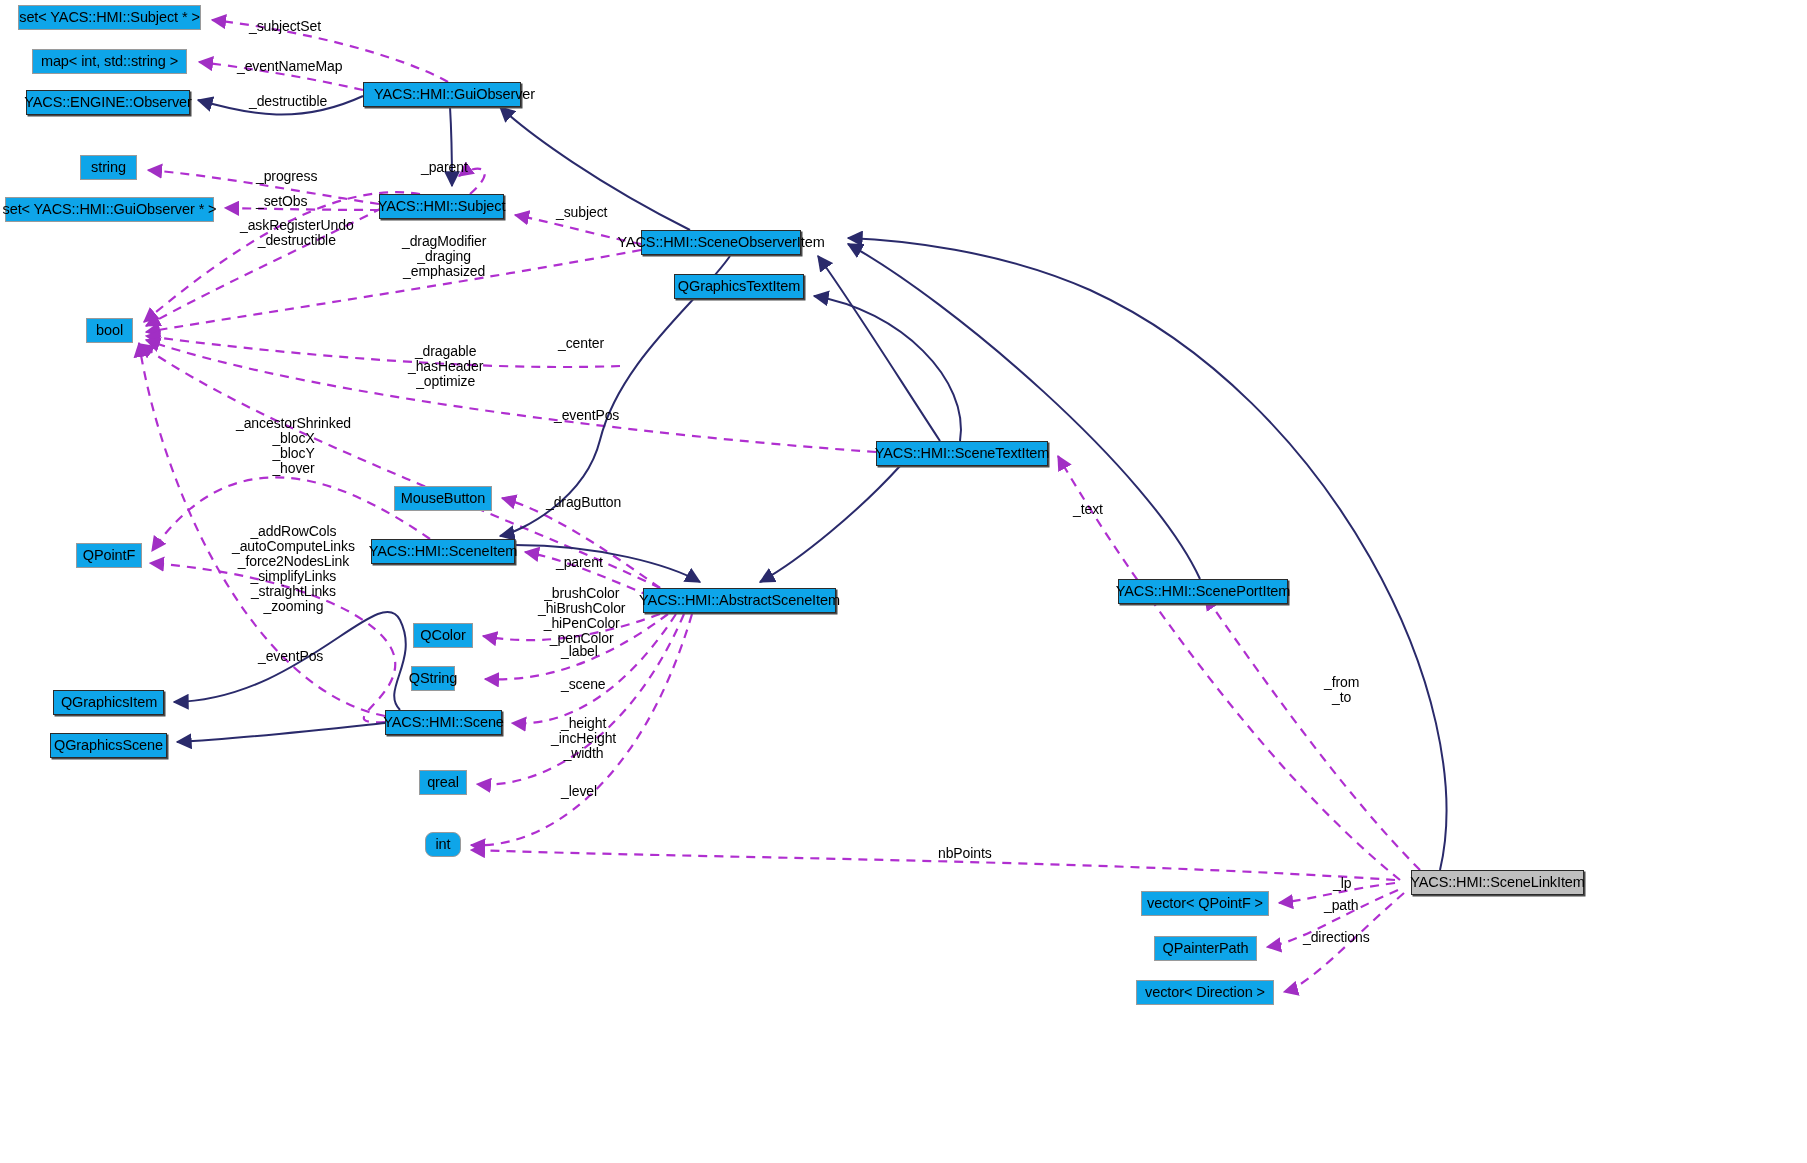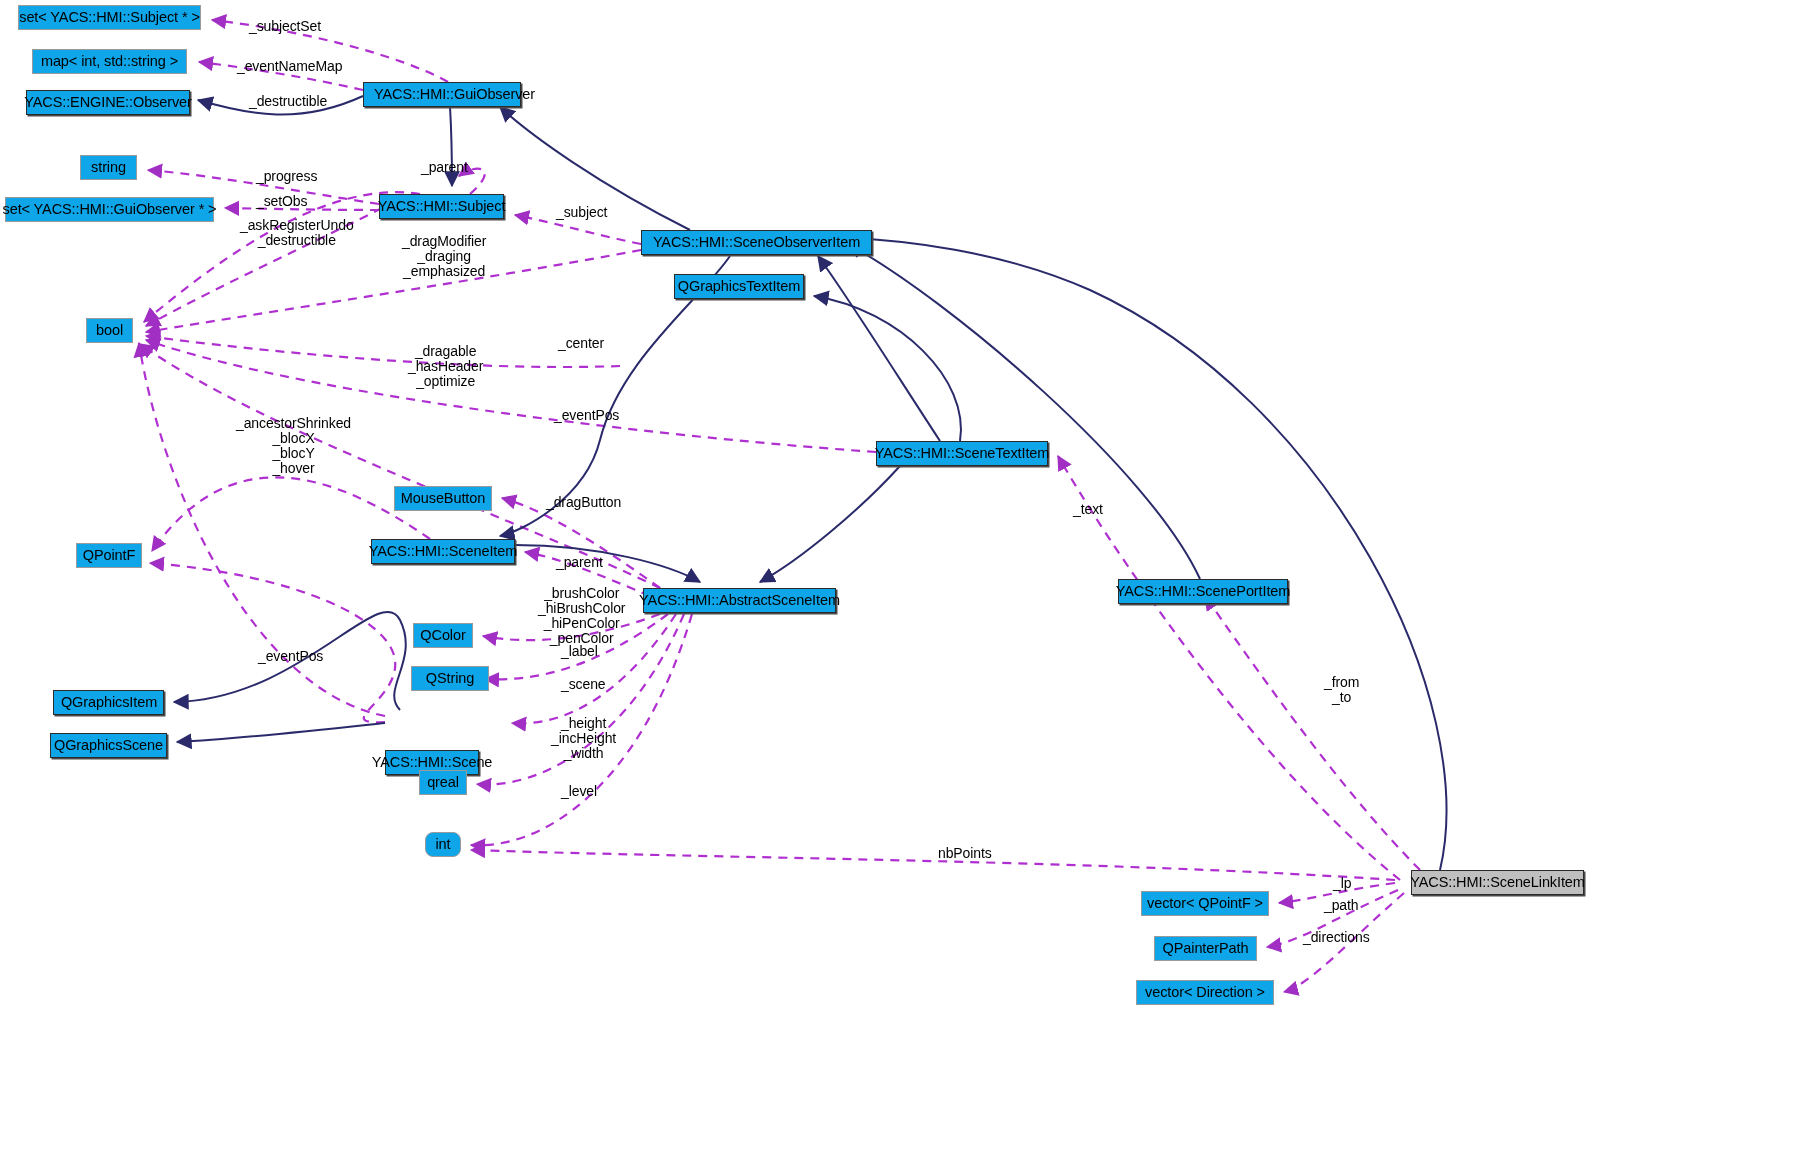--- a/index.html
+++ b/index.html
@@ -174,21 +174,21 @@
   </div>
   <div class="node plain" style="left:80px;top:155px;width:57px;">
     <span>string</span>
   </div>
   <div class="node plain" style="left:5px;top:197px;width:209px;">
     <span>set&lt; YACS::HMI::GuiObserver * &gt;</span>
   </div>
   <div class="node strong" style="left:379px;top:194px;width:125px;">
     <span>YACS::HMI::Subject</span>
   </div>
-  <div class="node strong" style="left:641px;top:230px;width:231px;">
+  <div class="node strong" style="left:641px;top:230px;width:160px;">
     <span>YACS::HMI::SceneObserverItem</span>
   </div>
   <div class="node strong" style="left:674px;top:274px;width:130px;">
     <span>QGraphicsTextItem</span>
   </div>
   <div class="node plain" style="left:86px;top:318px;width:47px;">
     <span>bool</span>
   </div>
   <div class="node strong" style="left:876px;top:441px;width:172px;">
     <span>YACS::HMI::SceneTextItem</span>
@@ -204,27 +204,27 @@
   </div>
   <div class="node strong" style="left:1118px;top:579px;width:170px;">
     <span>YACS::HMI::ScenePortItem</span>
   </div>
   <div class="node strong" style="left:643px;top:588px;width:193px;">
     <span>YACS::HMI::AbstractSceneItem</span>
   </div>
   <div class="node plain" style="left:413px;top:623px;width:60px;">
     <span>QColor</span>
   </div>
-  <div class="node plain" style="left:411px;top:666px;width:78px;">
+  <div class="node plain" style="left:411px;top:666px;width:44px;">
     <span>QString</span>
   </div>
   <div class="node strong" style="left:53px;top:690px;width:111px;padding-left:8px;">
     <span>QGraphicsItem</span>
   </div>
-  <div class="node strong" style="left:385px;top:710px;width:94px;margin-top:40px;">
+  <div class="node strong" style="left:385px;top:710px;width:117px;">
     <span>YACS::HMI::Scene</span>
   </div>
   <div class="node strong" style="left:50px;top:733px;width:117px;">
     <span>QGraphicsScene</span>
   </div>
   <div class="node plain" style="left:419px;top:770px;width:48px;">
     <span>qreal</span>
   </div>
   <div class="node plain" style="left:425px;top:832px;width:36px;border-radius:8px;">
     <span>int</span>
@@ -257,20 +257,26 @@
   <div class="edge-label" style="left:558px;top:336px;">_center</div>
   <div class="edge-label center" style="left:408px;top:344px;">_dragable
 _hasHeader
 _optimize</div>
   <div class="edge-label" style="left:554px;top:408px;">_eventPos</div>
   <div class="edge-label center" style="left:236px;top:416px;">_ancestorShrinked
 _blocX
 _blocY
 _hover</div>
   <div class="edge-label" style="left:546px;top:495px;">_dragButton</div>
+  <div class="edge-label center" style="left:232px;top:524px;">_addRowCols
+_autoComputeLinks
+_force2NodesLink
+_simplifyLinks
+_straightLinks
+_zooming</div>
   <div class="edge-label" style="left:1073px;top:502px;">_text</div>
   <div class="edge-label" style="left:556px;top:555px;">_parent</div>
   <div class="edge-label center" style="left:538px;top:586px;">_brushColor
 _hiBrushColor
 _hiPenColor
 _penColor</div>
   <div class="edge-label" style="left:561px;top:644px;">_label</div>
   <div class="edge-label" style="left:258px;top:649px;">_eventPos</div>
   <div class="edge-label" style="left:561px;top:677px;">_scene</div>
   <div class="edge-label center" style="left:1324px;top:675px;">_from

